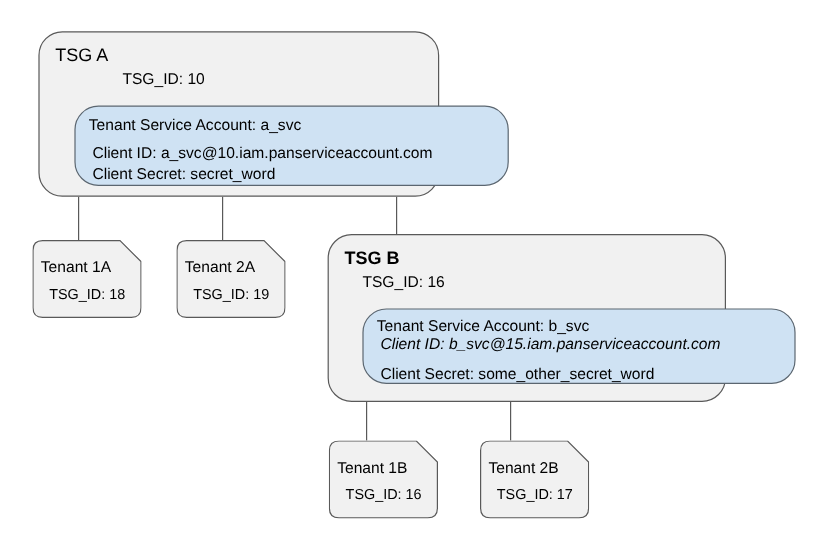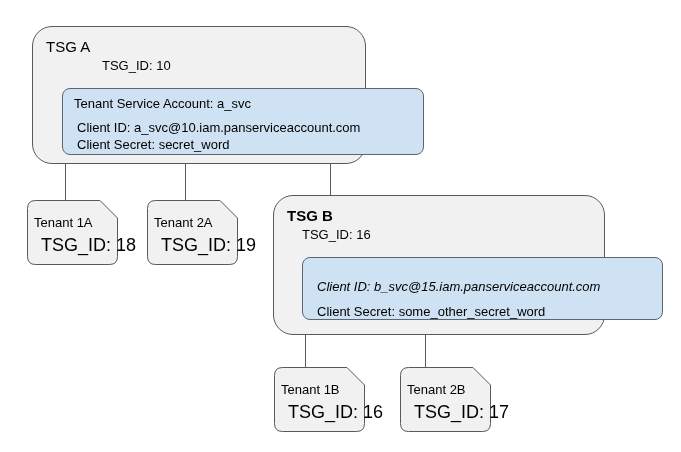--- a/index.html
+++ b/index.html
@@ -27,40 +27,40 @@
     box-sizing: border-box;
   }
   .tsg-title { font-size: 15px; line-height: 18px; }
   .tsg-id    { font-size: 13px; line-height: 16px; }
 
   
   .account-box {
     position: absolute;
     background: var(--account-fill, #cfe2f3);
     border: 1px solid var(--account-border, #5b6670);
-    border-radius: 8px;
+    border-radius: 20px;
     z-index: 3;
     box-sizing: border-box;
   }
   .acct-line { font-size: 13px; line-height: 17px; }
 
   
   .connector {
     position: absolute;
     width: 1px;
     background: var(--connector, #595959);
     z-index: 1;
   }
 
   
   .tenant-card { position: absolute; width: 91px; height: 65px; z-index: 2; padding-left: 23px; }
   .tenant-card svg { position: absolute; left: 0; top: 0; display: block; }
   .card-path { fill: var(--box-fill, #f1f1f1); stroke: var(--box-border, #595959); stroke-width: 1; }
   .tenant-name { font-size: 13px; line-height: 16px; left: 7px;  top: 15px; }
-  .tenant-id   { font-size: 18px; line-height: 15px; left: 14px; top: 38px; }
+  .tenant-id   { font-size: 12px; line-height: 15px; left: 14px; top: 38px; }
 </style>
 </head>
 <body>
 
 <div class="canvas">
 
   <div class="connector" style="left:65px;  top:164px; height:36px;"></div>
   <div class="connector" style="left:185px; top:164px; height:36px;"></div>
   <div class="connector" style="left:330px; top:164px; height:31px;"></div>
   <div class="connector" style="left:305px; top:335px; height:32px;"></div>
@@ -92,20 +92,21 @@
     <div class="txt tenant-name">Tenant 2A</div>
     <div class="txt tenant-id">TSG_ID: 19</div>
   </div>
 
   <div class="tsg-box" style="left:273px; top:195px; width:332px; height:140px;">
     <div class="txt tsg-title" style="left:13px; top:11px;font-weight:bold;">TSG B</div>
     <div class="txt tsg-id" style="left:28px; top:31px;">TSG_ID: 16</div>
   </div>
 
   <div class="account-box" style="left:302px; top:257px; width:361px; height:63px;">
+    <div class="txt acct-line" style="left:11px; top:5px;">Tenant Service Account: b_svc</div>
     <div class="txt acct-line" style="left:14px; top:20px;font-style:italic;">Client ID: b_svc@15.iam.panserviceaccount.com</div>
     <div class="txt acct-line" style="left:14px; top:45px;">Client Secret: some_other_secret_word</div>
   </div>
 
   <div class="tenant-card" style="left:274px; top:367px;">
     <svg width="91" height="65" viewBox="0 0 91 65">
       <path class="card-path" d="M 8.5 0.5 L 73 0.5 L 90.5 18 L 90.5 56.5 Q 90.5 64.5 82.5 64.5 L 8.5 64.5 Q 0.5 64.5 0.5 56.5 L 0.5 8.5 Q 0.5 0.5 8.5 0.5 Z"></path>
     </svg>
     <div class="txt tenant-name">Tenant 1B</div>
     <div class="txt tenant-id">TSG_ID: 16</div>

